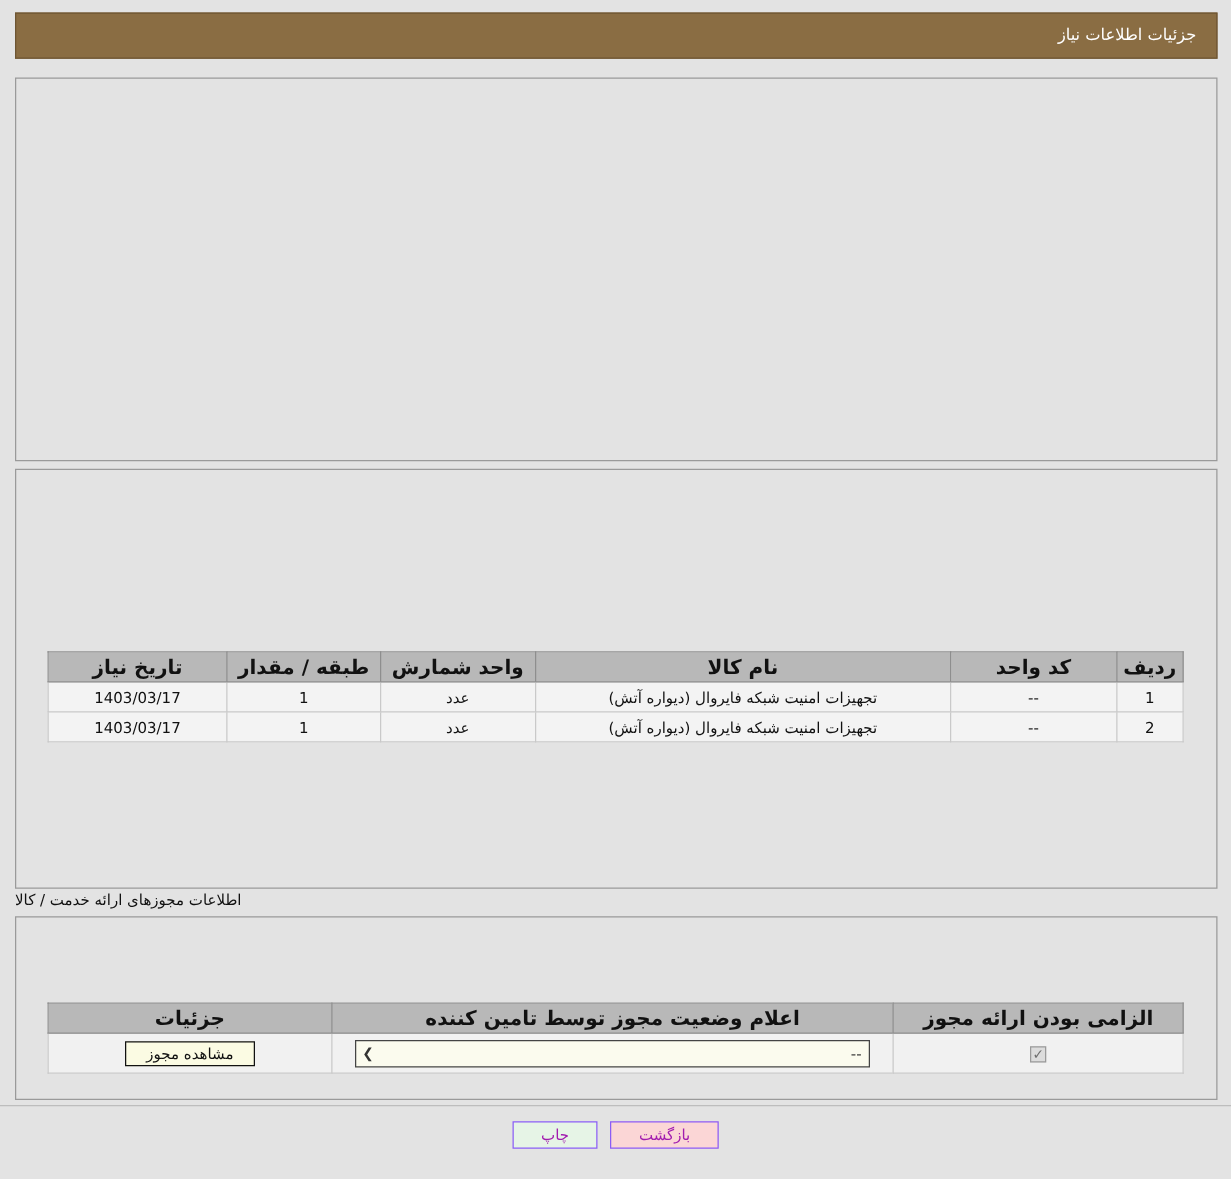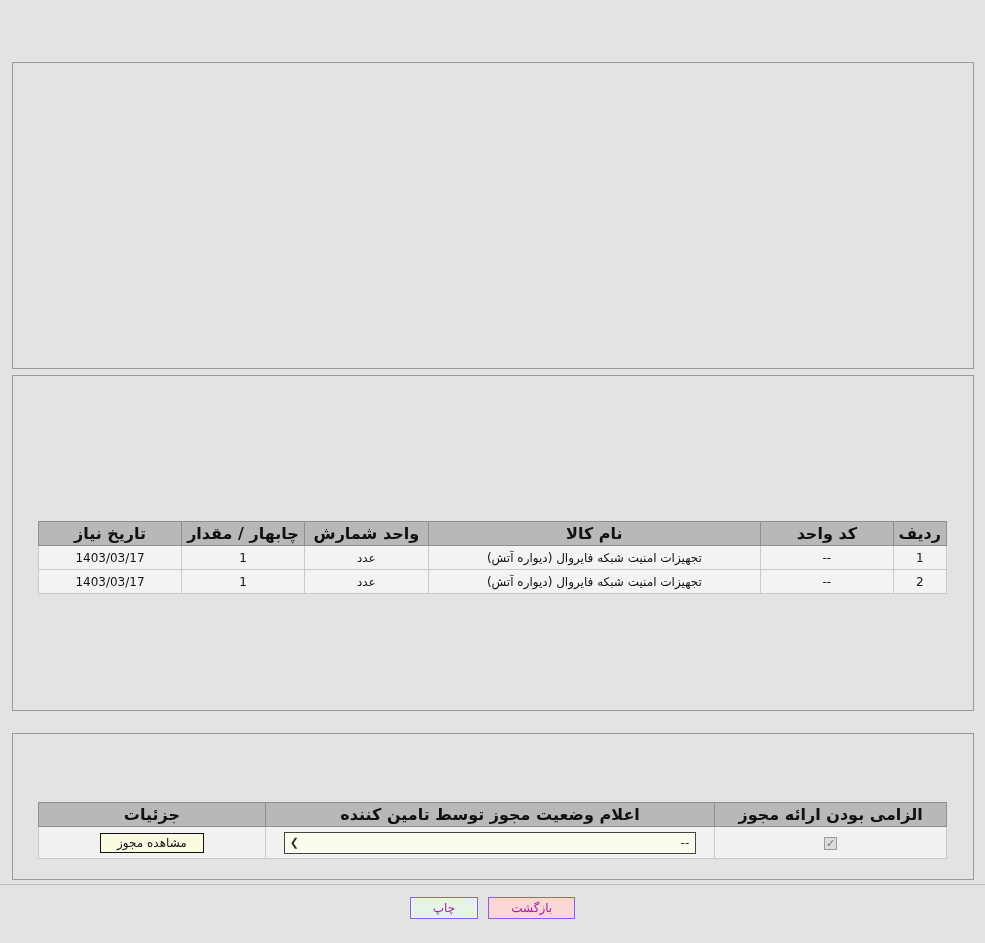--- a/index.html
+++ b/index.html
@@ -283,20 +283,23 @@
 <div id="page">
 
   <div class="watermark">
     <svg class="wm-shield" viewBox="0 0 86 104">
       <path d="M43 2 L82 16 V52 C82 78 62 94 43 101 C24 94 4 78 4 52 V16 Z" fill="none" stroke="#e0bdbd" stroke-width="7"></path>
       <path d="M26 34 L43 62 L60 34 L49 34 L43 46 L37 34 Z" fill="#e0bdbd"></path>
     </svg>
     <div class="wm-text">AriaTender.net</div>
   </div>
 
+  <div class="titlebar">
+    <span>جزئیات اطلاعات نیاز</span>
+  </div>
 
   <div class="panel" id="panel-top"></div>
 
   <div class="label" style="left:902px; top:82px; width:70px;">شماره نیاز:</div>
   <div class="fld" style="left:604px; top:80px; width:190px;">1103092835000044</div>
 
   <div class="label" style="left:290px; top:82px; width:200px; text-align:right;">تاریخ و ساعت اعلان عمومی:</div>
   <div class="fld" style="left:100px; top:80px; width:185px;">1403/03/05 - 11:16</div>
 
   <div class="label" style="left:880px; top:112px; width:92px;">نام دستگاه خریدار:</div>
@@ -354,21 +357,21 @@
   <div class="biglabel" style="left:895px; top:483px; width:77px; text-align:left;">گروه کالا:</div>
   <div class="fld right" style="left:175px; top:475px; width:670px; height:24px; line-height:22px;">کامپیوتر و فناوری اطلاعات-سخت افزار</div>
 
   <table class="grid" id="goods-table">
     <thead>
       <tr>
         <th style="width:40px">ردیف</th>
         <th style="width:135px">کد واحد</th>
         <th style="width:340px">نام کالا</th>
         <th style="width:125px">واحد شمارش</th>
-        <th style="width:125px">چابهار / مقدار</th>
+        <th style="width:125px">طبقه / مقدار</th>
         <th style="width:144px">تاریخ نیاز</th>
       </tr>
     </thead>
     <tbody>
       <tr>
         <td>1</td>
         <td>--</td>
         <td>تجهیزات امنیت شبکه فایروال (دیواره آتش)</td>
         <td>عدد</td>
         <td>1</td>
@@ -384,20 +387,21 @@
       </tr>
     </tbody>
   </table>
 
   <div class="biglabel" style="left:862px; top:647px; width:110px; text-align:left;">توضیحات خریدار:</div>
   <div class="ta" style="left:84px; top:610px; width:760px; height:82px;">
     <span>قیمت گذاری دقیقا طبق موارد خواسته شده در فایل پیوستی و رعایت مفاد فایل پیوست شده .. پرداخت یک ماهه پس از تحویل کالا و هزینه حمل و تحویل بر عهده تامین کننده... شرایط مجوز های شرکت کننده در فایل پیوست شده</span>
     <span class="grip">◣</span>
   </div>
 
+  <div class="permit-caption" style="left:12px;">اطلاعات مجوزهای ارائه خدمت / کالا</div>
 
   <div class="panel" id="panel-permit"></div>
 
   <table class="grid" id="permit-table">
     <thead>
       <tr>
         <th style="width:232px">الزامی بودن ارائه مجوز</th>
         <th style="width:450px">اعلام وضعیت مجوز توسط تامین کننده</th>
         <th style="width:227px">جزئیات</th>
       </tr>

